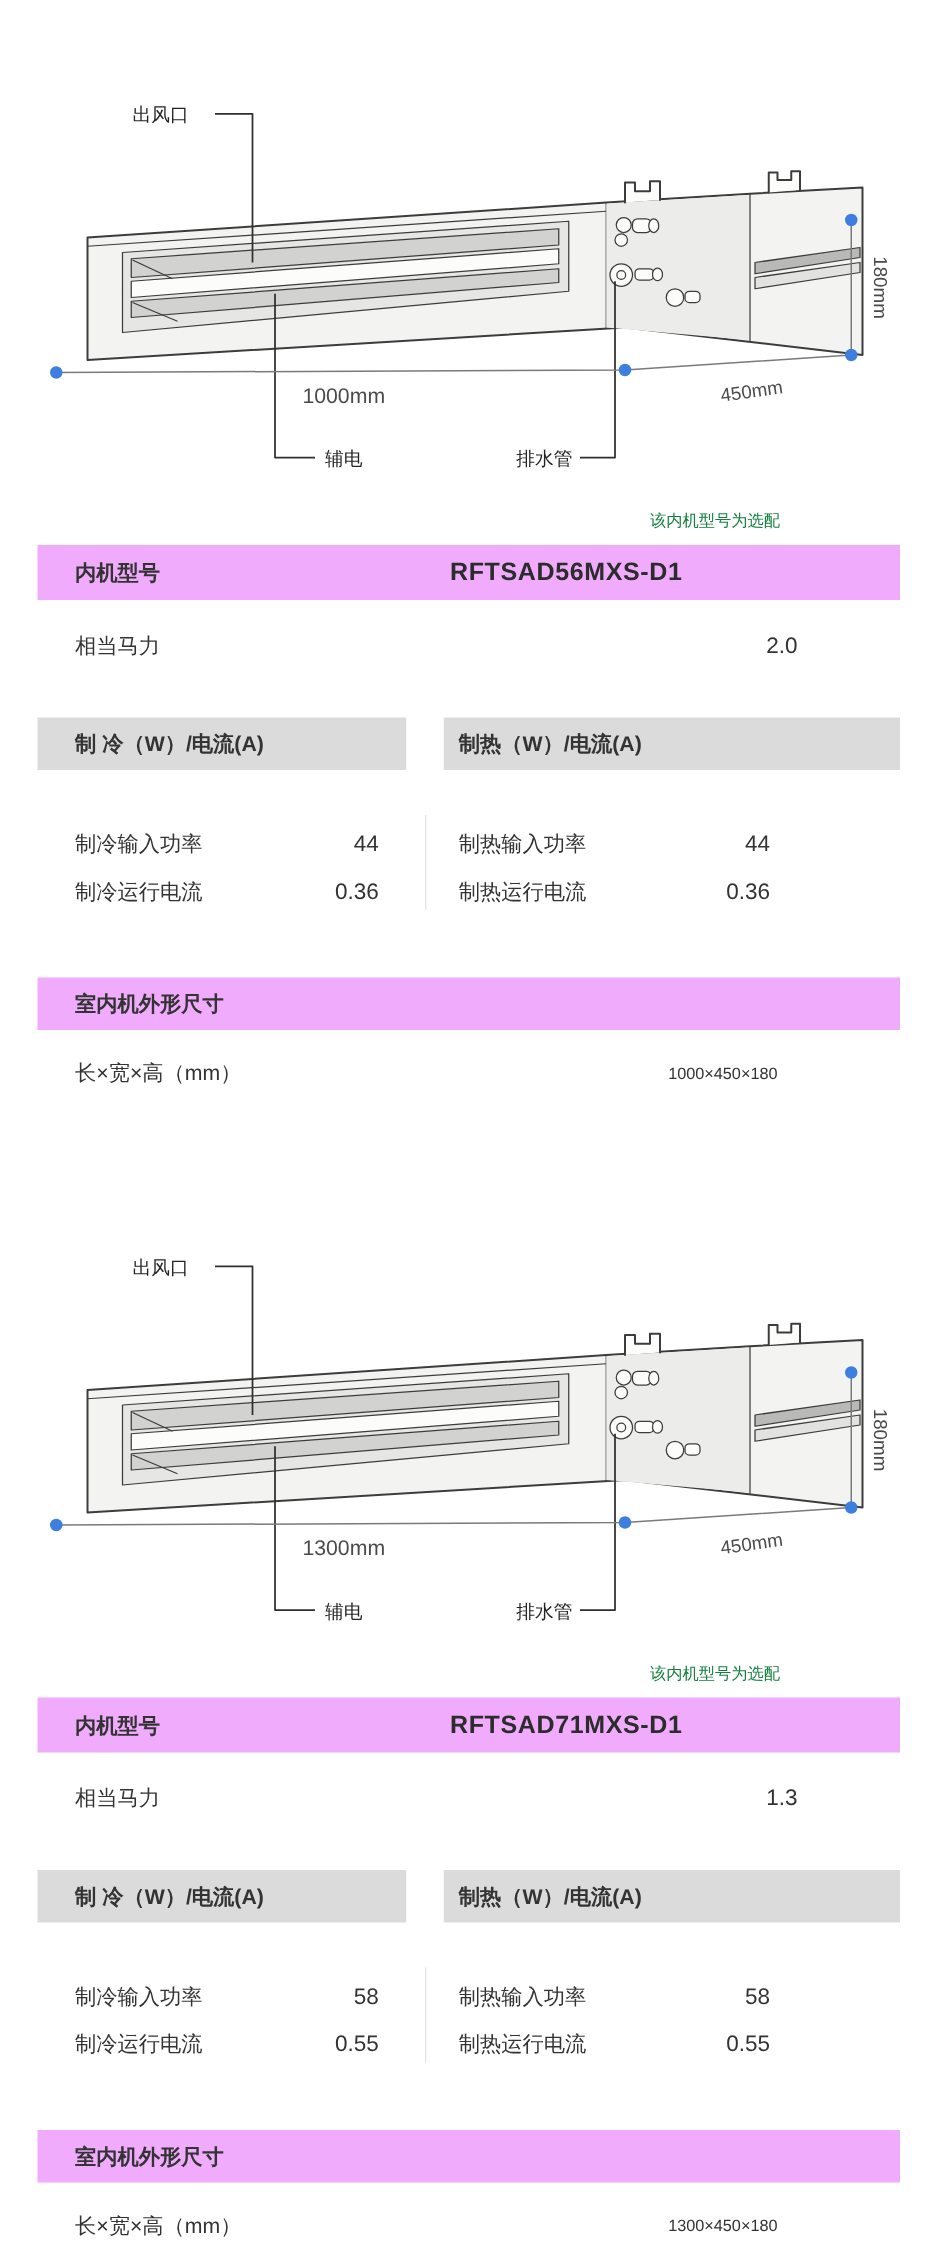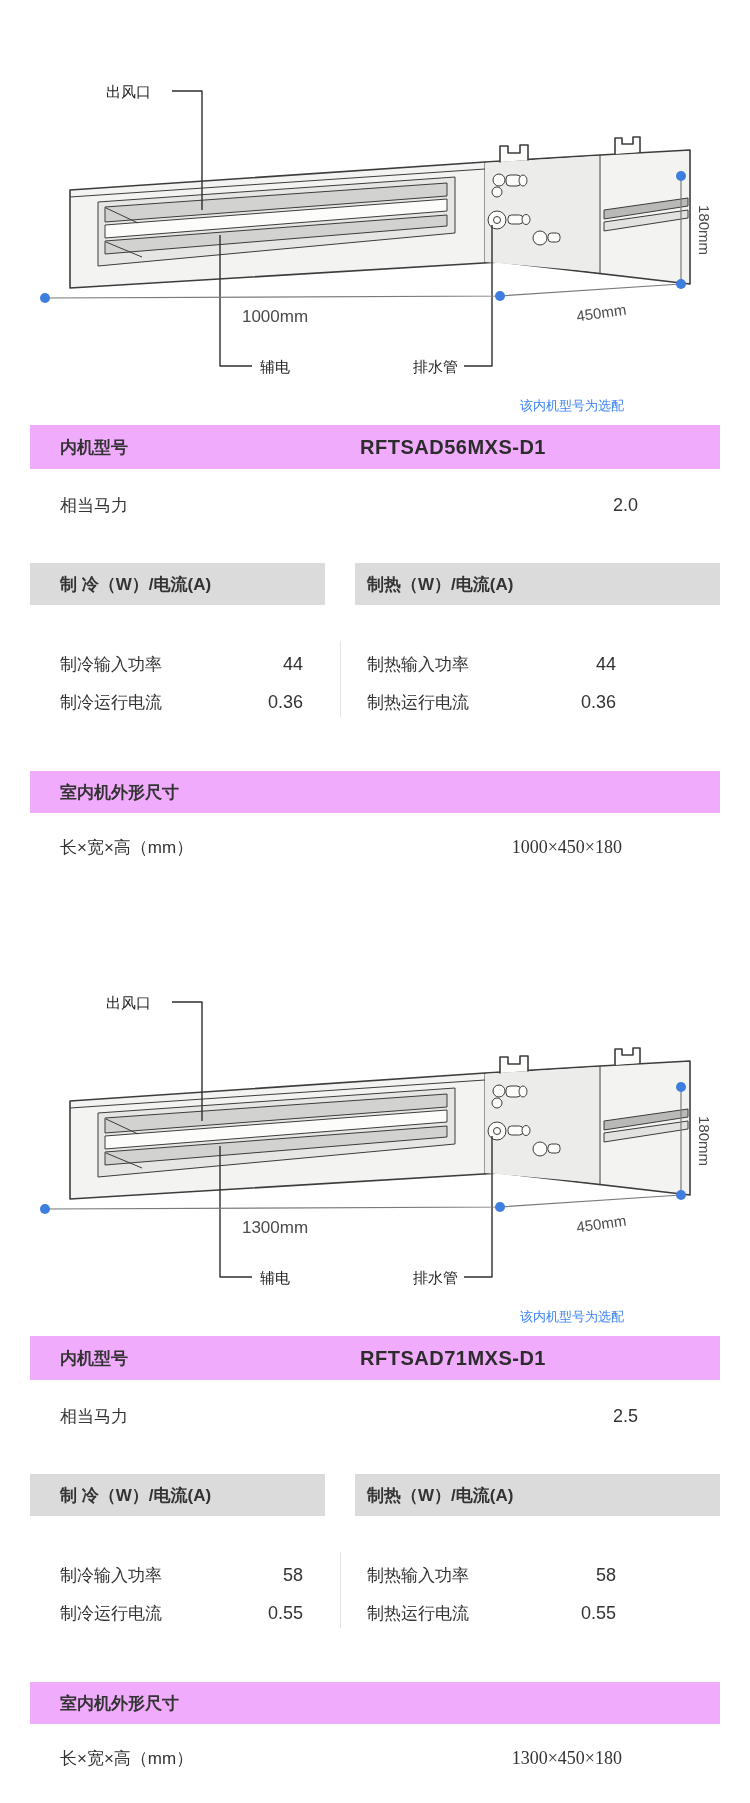--- a/index.html
+++ b/index.html
@@ -21,21 +21,21 @@
   .f-side{fill:#ececea;}
   .f-recess{fill:#e6e6e4;}
   .f-slat{fill:#d2d2d0;}
   .f-white{fill:#fcfcfb;}
   .f-band{fill:#b9b9b7;}
   .f-band2{fill:#e2e2e0;}
   .t-cn{font-size:15px;fill:#232323;}
   .t-dim{font-size:17px;fill:#4a4a4a;}
   .t-dim-s{font-size:15px;fill:#4a4a4a;}
 
-  .note{margin-top:17px;padding-right:96px;text-align:right;font-size:13px;line-height:18px;color:#3b82f6;}
+  .note{margin-top:28px;padding-right:96px;text-align:right;font-size:13px;line-height:18px;color:#15803d;}
 
   .bar{background:#f0abfc;}
   .model-row{position:relative;height:44px;display:flex;align-items:center;margin-top:10px;}
   .model-row .lbl{margin-left:30px;font-size:17px;font-weight:bold;color:#333;}
   .model-row .val{position:absolute;left:423px;transform:translateX(-50%);font-size:20px;font-weight:bold;color:#2c2c2c;letter-spacing:.5px;}
 
   .hp-row{height:72px;display:flex;align-items:center;justify-content:space-between;padding:0 82px 0 30px;font-size:17px;}
   .hp-row .num{font-size:18px;}
 
   .split-head{display:flex;height:42px;}
@@ -50,21 +50,21 @@
   .split-body .col-r{flex:1;}
   .split-body .divider{position:absolute;left:310px;top:8px;bottom:4px;width:1px;background:#e3e3e3;}
   .spec-line{height:38px;display:flex;align-items:center;justify-content:space-between;font-size:17px;}
   .col-l .spec-line{padding:0 22px 0 30px;}
   .col-r .spec-line{padding:0 104px 0 12px;}
   .spec-line .num{font-size:18px;}
 
   .dims-bar{margin-top:50px;height:42px;display:flex;align-items:center;}
   .dims-bar .lbl{margin-left:30px;font-size:17px;font-weight:bold;}
   .dims-row{height:68px;display:flex;align-items:center;justify-content:space-between;padding:0 98px 0 30px;font-size:17px;}
-  .dims-row .num{font-size:18px;font-family:Liberation Serif, serif;}
+  .dims-row .num{font-size:13px;}
 </style>
 </head>
 <body>
 
 <div class="page">
 
   <section class="unit-block">
 
     <svg class="diagram" viewBox="0 0 690 310">
 
@@ -232,21 +232,21 @@
 
     <div class="note">该内机型号为选配</div>
 
     <div class="model-row bar">
       <span class="lbl">内机型号</span>
       <span class="val">RFTSAD71MXS-D1</span>
     </div>
 
     <div class="hp-row">
       <span>相当马力</span>
-      <span class="num">2.5</span>
+      <span class="num">1.3</span>
     </div>
 
     <div class="split-head mt22">
       <div class="cell-l">制 冷（W）/电流(A)</div>
       <div class="gap"></div>
       <div class="cell-r">制热（W）/电流(A)</div>
     </div>
 
     <div class="split-body">
       <div class="col-l">

